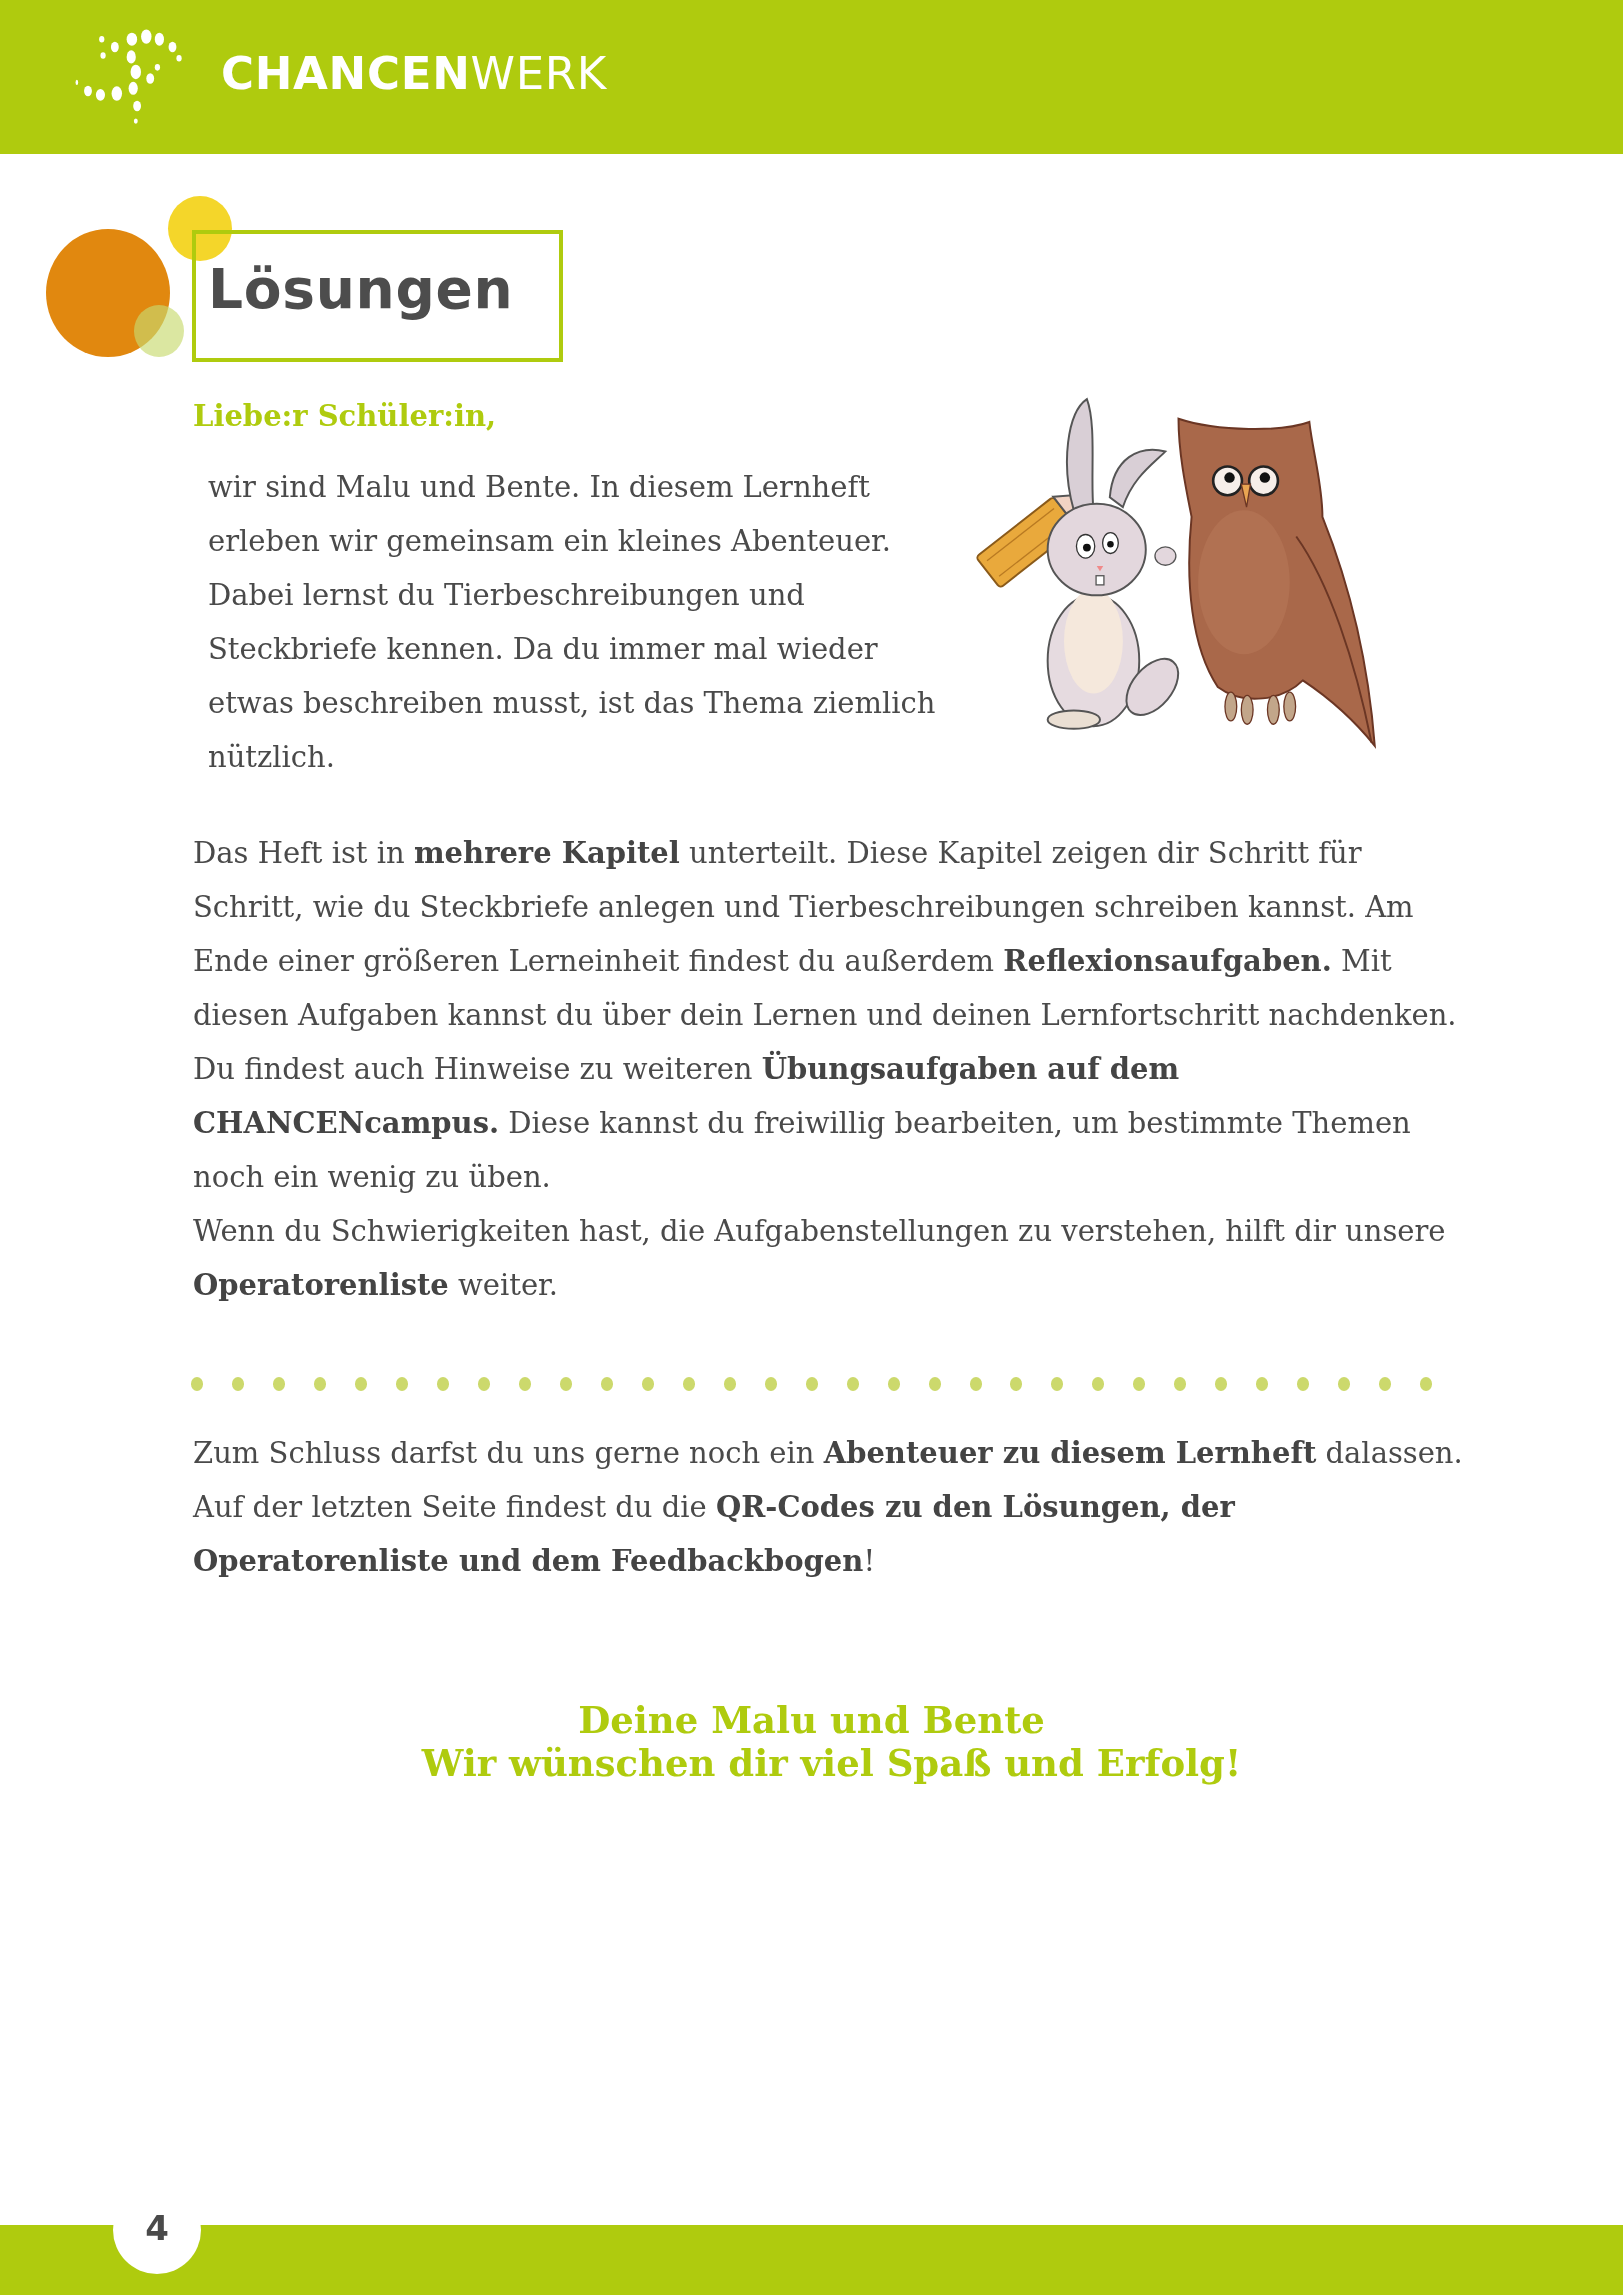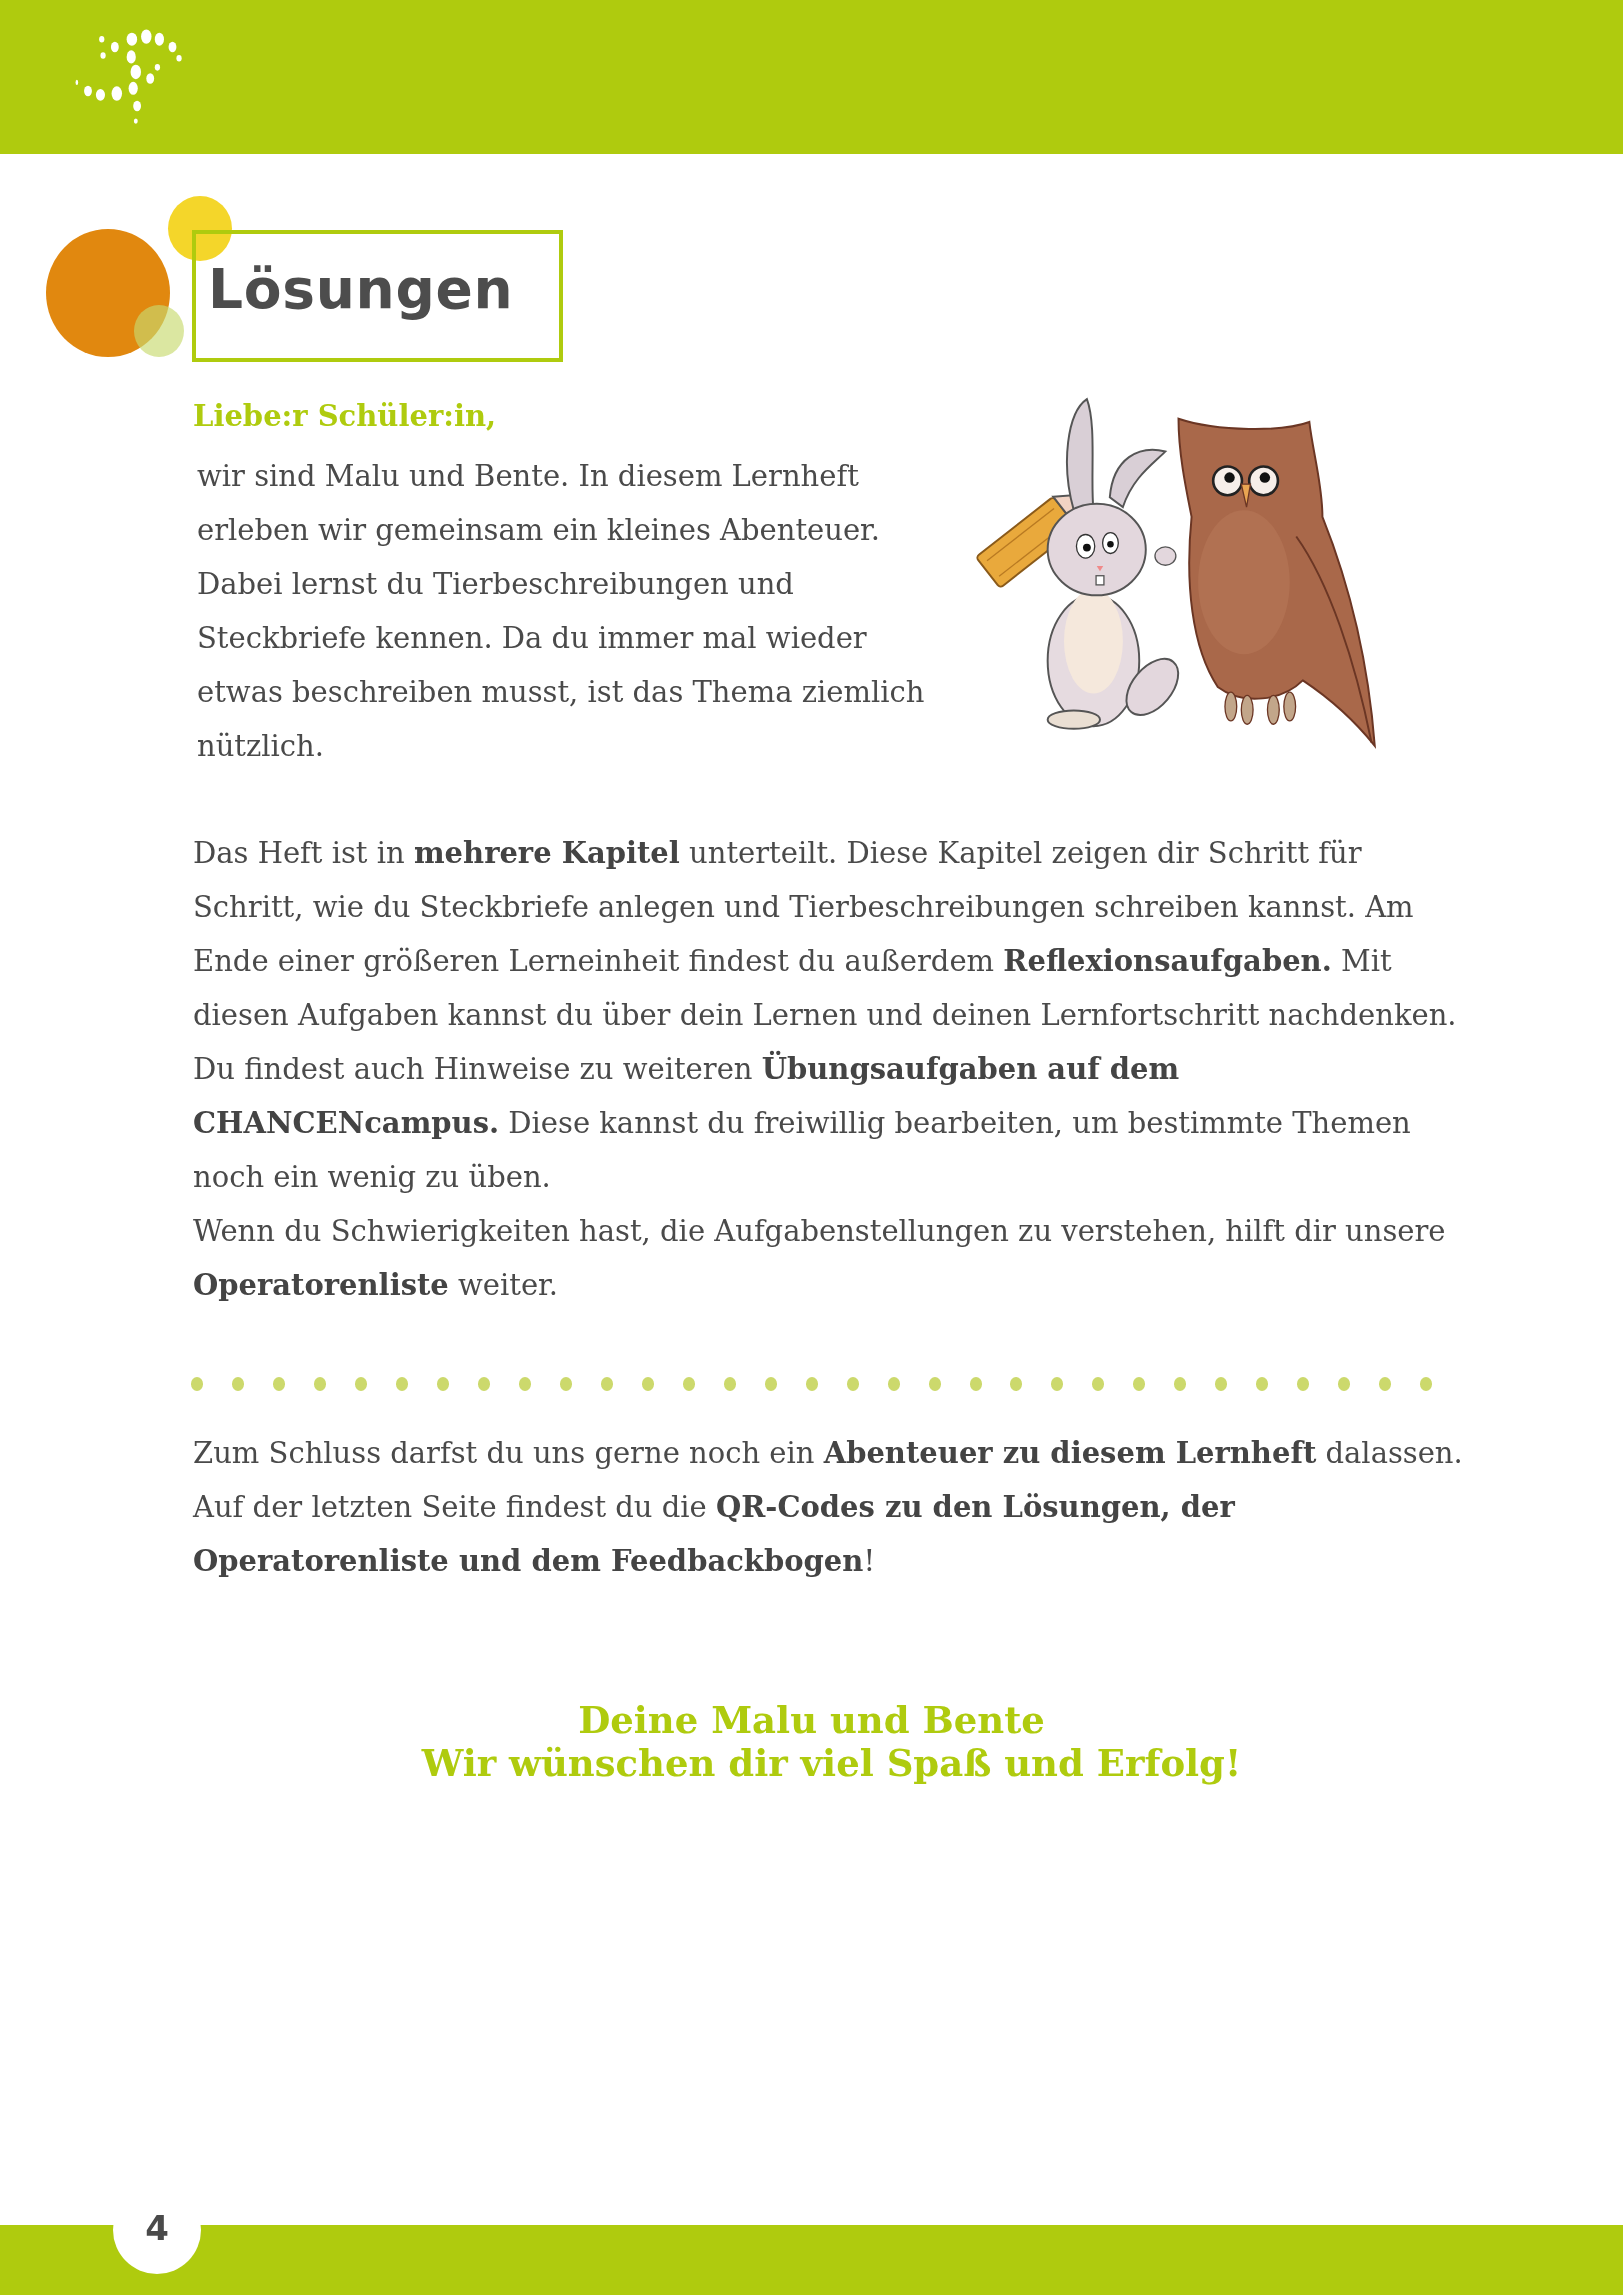--- a/index.html
+++ b/index.html
@@ -64,30 +64,31 @@
       <ellipse cx="124" cy="80" rx="6" ry="8"></ellipse>
       <ellipse cx="29" cy="99" rx="6" ry="8"></ellipse>
       <ellipse cx="48" cy="105" rx="7" ry="9"></ellipse>
       <ellipse cx="73" cy="103" rx="8" ry="11"></ellipse>
       <ellipse cx="98" cy="95" rx="7" ry="10"></ellipse>
       <ellipse cx="104" cy="122" rx="6" ry="8"></ellipse>
       <ellipse cx="102" cy="145" rx="3" ry="4"></ellipse>
       <ellipse cx="12" cy="86" rx="2" ry="4"></ellipse>
     </g>
   </svg>
+  <div class="logo-text"><span class="b">CHANCEN</span><span class="l">WERK</span></div>
 </div>
 
 <div class="circle c-orange"></div>
 <div class="circle c-yellow"></div>
 <div class="circle c-lime"></div>
 <div class="title-box"></div>
 <h1 class="title" style="margin:0;">Lösungen</h1>
 
 <div class="greeting">Liebe:r Schüler:in,</div>
-<p class="text intro" style="margin:4px;">wir sind Malu und Bente. In diesem Lernheft erleben wir gemeinsam ein kleines Abenteuer. Dabei lernst du Tierbeschreibungen und Steckbriefe kennen. Da du immer mal wieder etwas beschreiben musst, ist das Thema ziemlich nützlich.</p>
+<p class="text intro" style="margin:15px;">wir sind Malu und Bente. In diesem Lernheft erleben wir gemeinsam ein kleines Abenteuer. Dabei lernst du Tierbeschreibungen und Steckbriefe kennen. Da du immer mal wieder etwas beschreiben musst, ist das Thema ziemlich nützlich.</p>
 
 <svg class="art" viewBox="0 0 680 590">
   <g>
 
     <g transform="rotate(-38 110 250)">
       <rect x="40" y="210" width="150" height="60" rx="6" fill="#e9a93c" stroke="#8a5a1a" stroke-width="3"></rect>
       <line x1="50" y1="225" x2="180" y2="225" stroke="#b97a22" stroke-width="2"></line>
       <line x1="50" y1="255" x2="180" y2="255" stroke="#b97a22" stroke-width="2"></line>
       <polygon points="190,210 235,240 190,270" fill="#f1d3c4" stroke="#555" stroke-width="3"></polygon>
       <polygon points="222,232 235,240 222,248" fill="#222"></polygon>

